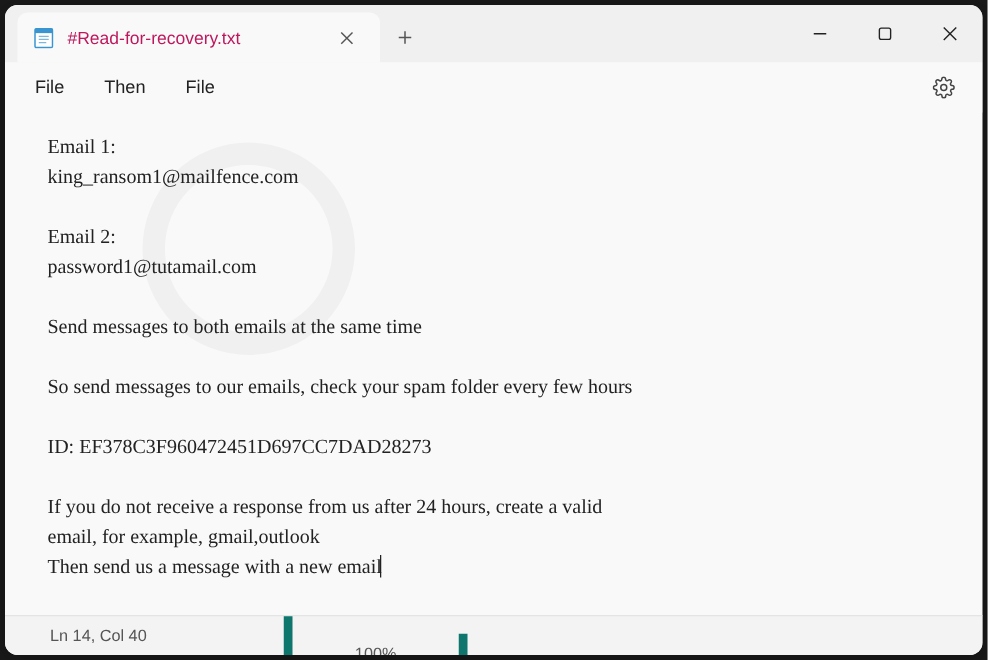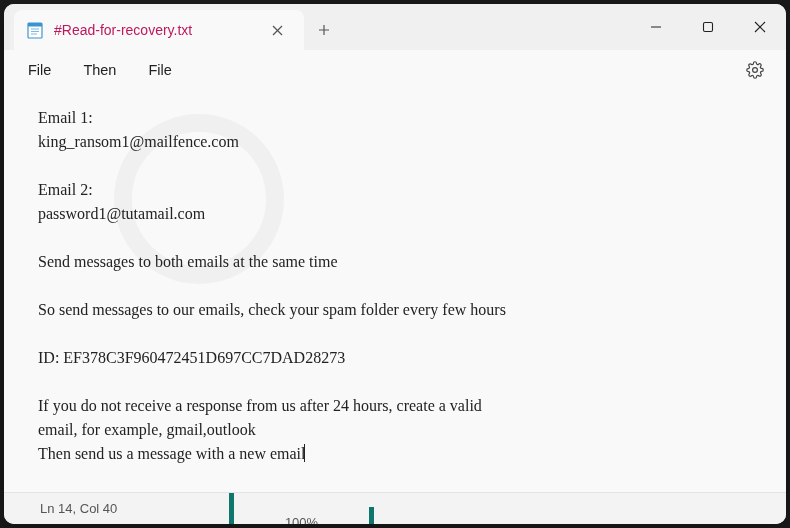--- a/index.html
+++ b/index.html
@@ -152,21 +152,21 @@
     border-top:1px solid #e4e4e4;
     font-size:13px;
     color:#555;
     position:relative;
     z-index:2;
   }
   .status-cell {
     padding: 0 18px;
     height:100%;
     display:flex;align-items:center;
-    border-right: 5px solid #0f766e;
+    border-right: 7px solid #0f766e;
   }
   .status-cell.first { flex: 0 0 230px; padding-left:36px;}
   .status-cell.zoom { flex: 0 0 140px; justify-content:center;margin-top:27px;}
   .status-cell.eol { flex: 0 0 180px; }
   .status-cell.enc { border-right:none; flex:1}
 </style>
 </head>
 <body>
 
 <div class="window">

